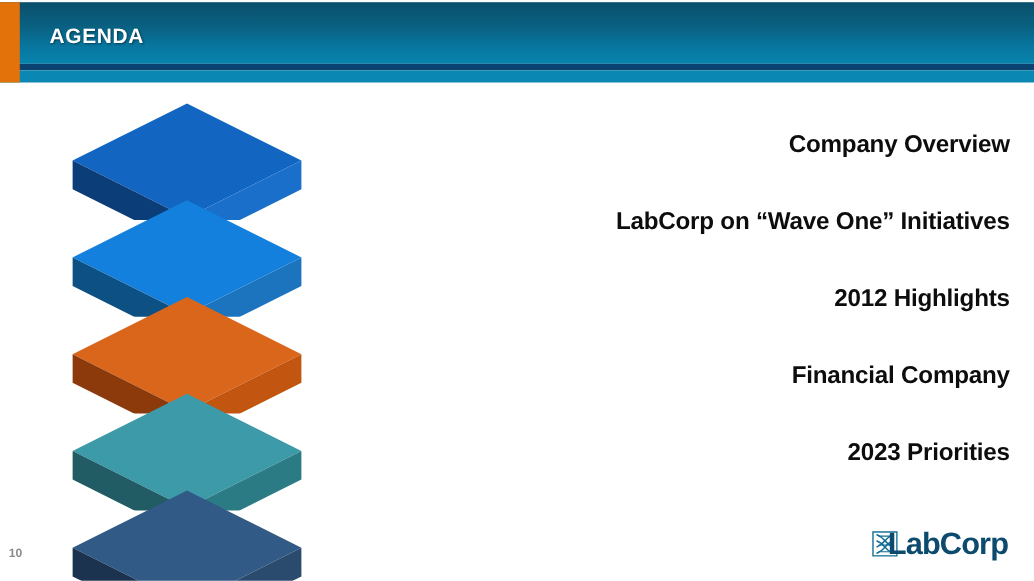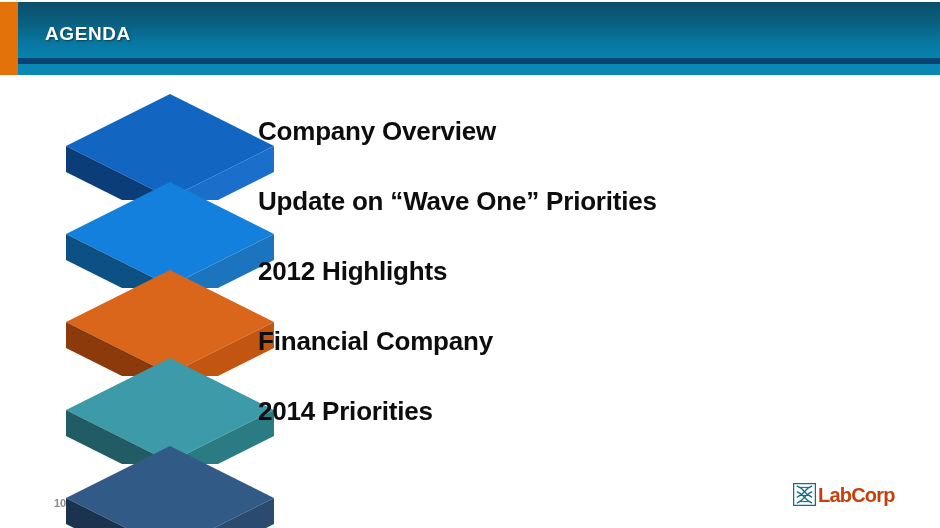--- a/index.html
+++ b/index.html
@@ -3,21 +3,21 @@
 <meta charset="utf-8">
 <style>
   html,body{margin:0;padding:0;}
   body{
     width:940px;height:528px;
     background:#ffffff;
     font-family:"Liberation Sans", sans-serif;
     overflow:hidden;
     position:relative;
   }
-  #slide{position:absolute;inset:0;background:#fff;}
+  #slide{position:absolute;inset:0;background:#fff;text-align:right;}
 
   
   .header-banner{
     position:absolute;left:0;top:2px;width:940px;height:56px;
     background:linear-gradient(to bottom,#0a506c 0%,#0a5e7e 35%,#0878a2 75%,#0783ad 100%);
   }
   .header-rule-dark{
     position:absolute;left:0;top:58px;width:940px;height:6px;background:#0a4372;
   }
   .header-rule-light{
@@ -44,34 +44,34 @@
     background:radial-gradient(ellipse 50% 50% at 50% 50%,
       rgba(60,66,78,0.46) 0%, rgba(90,96,108,0.26) 38%,
       rgba(140,145,155,0.12) 62%, rgba(255,255,255,0) 80%);
     pointer-events:none;
   }
 
   
   .agenda-list{position:absolute;left:258px;top:96px;width:660px;}
   .agenda-item{
     height:70px;line-height:70px;
-    font-size:26px;font-weight:bold;color:#0d0d0d;
+    font-size:22px;font-weight:bold;color:#0d0d0d;
     white-space:nowrap;letter-spacing:-0.2px;
   }
 
   
   .page-number{
     position:absolute;left:8px;top:497px;
-    font-size:11px;font-weight:bold;color:#8a8a8a;margin-left:46px;
+    font-size:11px;font-weight:bold;color:#8a8a8a;
   }
   .logo{position:absolute;left:793px;top:482px;width:130px;height:28px;}
   .logo-mark{position:absolute;left:0;top:1px;width:23px;height:24px;}
   .logo-word{
-    position:absolute;left:25px;top:0px;
-    font-size:20px;font-weight:bold;color:#c2410c;
+    position:absolute;left:14px;top:0px;
+    font-size:28px;font-weight:bold;color:#0c4a6e;
     letter-spacing:-0.8px;line-height:26px;
   }
 </style>
 </head>
 <body>
 
 <div id="slide">
 
   <div class="header-banner"></div>
   <div class="header-rule-dark"></div>
@@ -120,24 +120,24 @@
         <polygon points="110,6 214,58 110,110 6,58" fill="#325a86"></polygon>
         <polygon points="6,58 110,110 110,136 6,84" fill="#1c3350"></polygon>
         <polygon points="214,58 110,110 110,136 214,84" fill="#2a4a6e"></polygon>
       </svg>
     </div>
 
   </div>
 
   <div class="agenda-list">
     <div class="agenda-item">Company Overview</div>
-    <div class="agenda-item">Update on “Wave One” Priorities</div>
+    <div class="agenda-item">LabCorp on “Wave One” Initiatives</div>
     <div class="agenda-item">2012 Highlights</div>
     <div class="agenda-item">Financial Company</div>
-    <div class="agenda-item">2014 Priorities</div>
+    <div class="agenda-item">2023 Priorities</div>
   </div>
 
   <div class="page-number">10</div>
 
   <div class="logo">
     <span class="logo-mark">
       <svg viewBox="0 0 24 24" xmlns="http://www.w3.org/2000/svg">
         <rect x="0.5" y="0.5" width="23" height="23" fill="none" stroke="#0f6c95" stroke-width="1.6"></rect>
         <path d="M4,3 C14,7 10,11 20,15" stroke="#0f6c95" stroke-width="1.5" fill="none"></path>
         <path d="M20,3 C10,7 14,11 4,15" stroke="#0f6c95" stroke-width="1.5" fill="none"></path>

